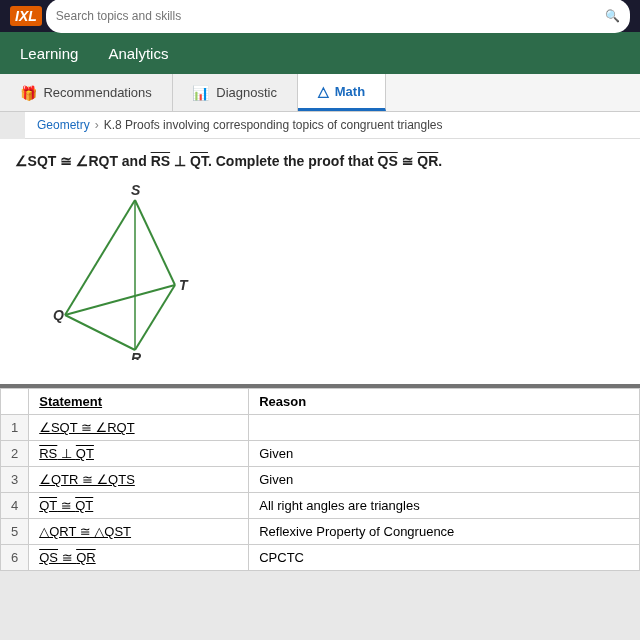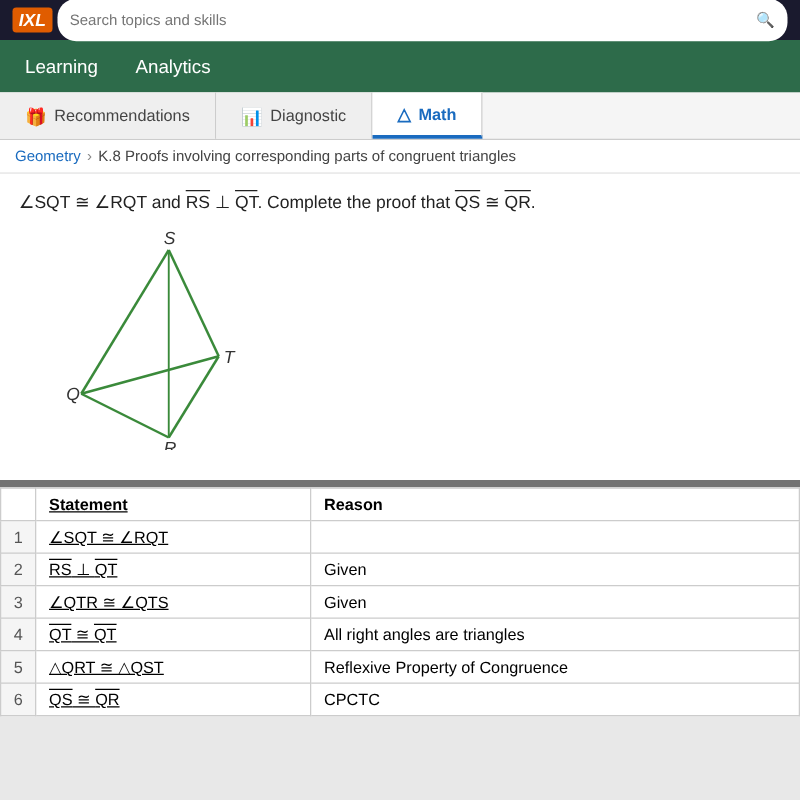--- a/index.html
+++ b/index.html
@@ -92,29 +92,31 @@
     
     .breadcrumb {
       background: white;
       padding: 6px 12px;
       font-size: 12px;
       color: #444;
       border-bottom: 1px solid #ddd;
       display: flex;
       align-items: center;
       gap: 5px;
+      margin-left: 25px;
     }
     .breadcrumb a { color: #1a6bbf; text-decoration: none; }
     .breadcrumb-sep { color: #888; }
 
     
     .main-content {
       background: white;
       padding: 12px 15px;
-      border-bottom: 6px solid #737373;
+      border-bottom: 4px solid #737373;
+      font-weight: bold;
     }
     .problem-text {
       font-size: 14px;
       color: #222;
       margin-bottom: 10px;
       line-height: 1.5;
     }
     .overline { text-decoration: overline; }
 
     
@@ -186,21 +188,21 @@
   </div>
   <div class="tab active">
     <span class="tab-icon">△</span>
     <span>Math</span>
   </div>
 </div>
 
 <div class="breadcrumb">
   <a>Geometry</a>
   <span class="breadcrumb-sep">›</span>
-  <span>K.8 Proofs involving corresponding parts of congruent triangles</span>
+  <span>K.8 Proofs involving corresponding topics of congruent triangles</span>
 </div>
 
 <div class="main-content">
   <div class="problem-text">
     ∠SQT ≅ ∠RQT and <span class="overline">RS</span> ⊥ <span class="overline">QT</span>. Complete the proof that <span class="overline">QS</span> ≅ <span class="overline">QR</span>.
   </div>
 
   <div class="diagram">
     <svg width="200" height="175">
 

